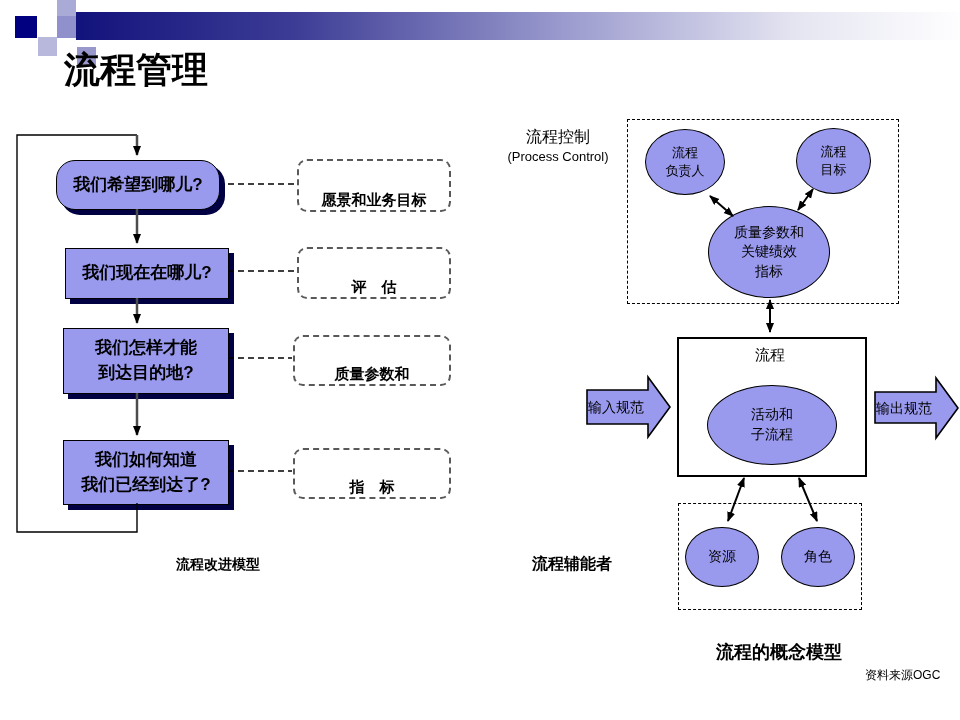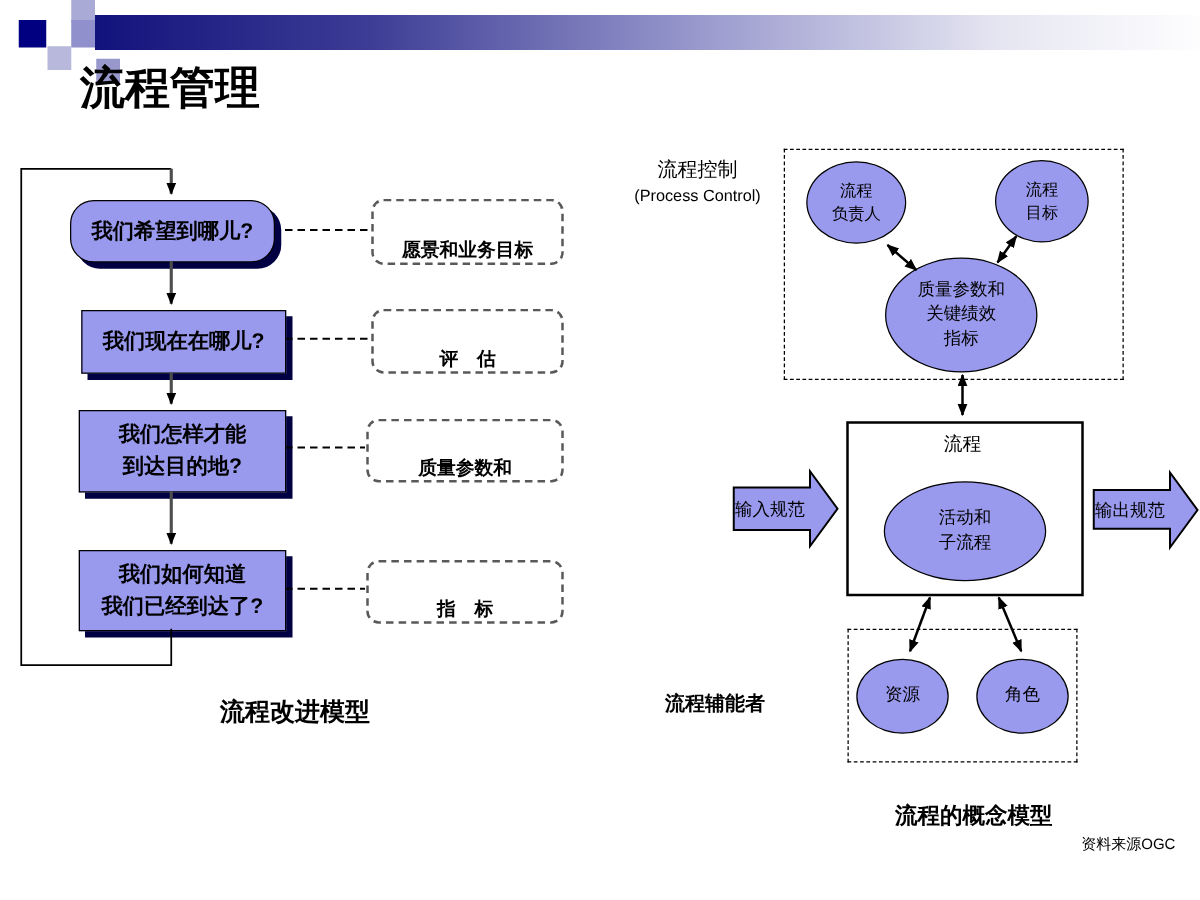--- a/index.html
+++ b/index.html
@@ -27,21 +27,21 @@
   .b3{left:63px;top:328px;width:164px;height:64px;}
   .b4{left:63px;top:440px;width:164px;height:63px;}
 
   .callout{position:absolute;border:2px dashed #595959;border-radius:10px;background:#fff;
            display:flex;align-items:flex-end;justify-content:center;font-size:15px;font-weight:bold;}
   .c1{left:297px;top:159px;width:150px;height:49px;}
   .c2{left:297px;top:247px;width:150px;height:48px;}
   .c3{left:293px;top:335px;width:154px;height:47px;}
   .c4{left:293px;top:448px;width:154px;height:47px;}
 
-  .caption-left{position:absolute;left:176px;top:556px;font-size:20px;font-weight:bold;}
+  .caption-left{position:absolute;left:176px;top:556px;font-size:14px;font-weight:bold;}
 
   
   .dash-box{position:absolute;border:1.6px dashed #000;}
   .db-top{left:627px;top:119px;width:270px;height:183px;}
   .db-bottom{left:678px;top:503px;width:182px;height:105px;}
 
   .process-box{position:absolute;left:677px;top:337px;width:186px;height:136px;
                border:2px solid #000;background:#fff;}
   .process-label{position:absolute;left:677px;top:346px;width:186px;text-align:center;
                  font-family:"Liberation Serif","DejaVu Serif",serif;font-size:15px;}

